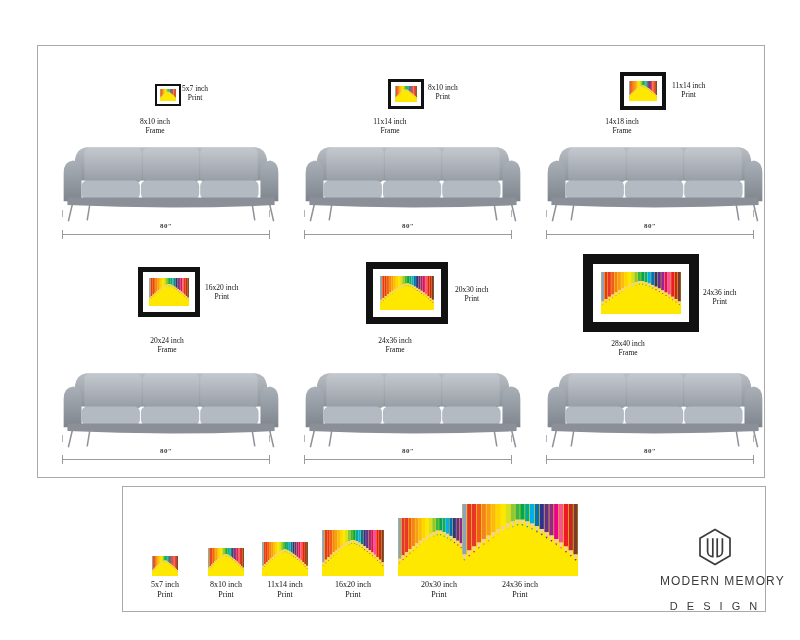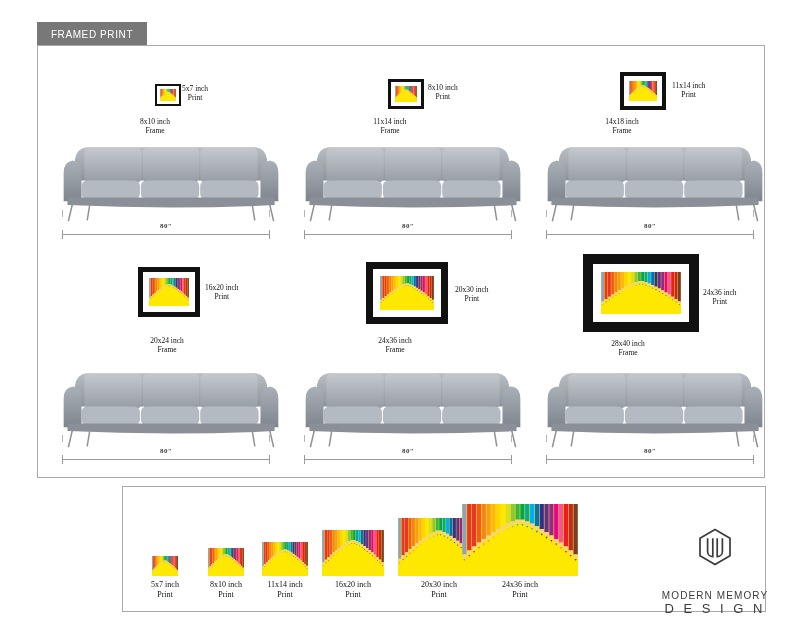--- a/index.html
+++ b/index.html
@@ -115,43 +115,40 @@
     color: #111;
     margin-top: 4px;
     white-space: nowrap;
   }
 
   
   #logo { position: absolute; left: 660px; top: 528px; width: 110px; text-align: center; }
   #logo .mark { display: block; margin: 0 auto; }
   #logo .name {
     font-family: "Liberation Sans", sans-serif;
-    font-size: 10px;
+    font-size: 12px;
     letter-spacing: 1.1px;
     color: #3b3b3b;
-    margin-top: 20px;
+    margin-top: 4px;
     white-space: nowrap;
   }
   #logo .sub {
     font-family: "Liberation Sans", sans-serif;
-    font-size: 13px;
+    font-size: 11px;
     letter-spacing: 3px;
     color: #3b3b3b;
-    margin-top: 0;
+    margin-top: 12px;
     white-space: nowrap;
   }
 </style>
 </head>
 <body>
 
 <div id="root">
 
-  <div class="tab" id="tab-framed">
-    <span>FRAMED PRINT</span>
-  </div>
   <div class="panel" id="panel-framed"></div>
 
   <div id="framed-cells">
       <div class="frame cell" style="left: 155px; top: 84px; width: 26px; height: 22px; background: rgb(17, 17, 17);">
         <div class="mat" style="margin: 2px; width: 22px; height: 18px;">
           <div class="art" style="width: 16px; height: 12px; background: rgb(255, 232, 0);">
             <svg width="16" height="12" viewBox="0 0 24 100" preserveAspectRatio="none" style="display: block;">
               <rect x="0.06" y="0" width="0.88" height="70.09652405493728" fill="#8fa3b8"></rect>
               <polygon points="0.06,70.09652405493728 0.94,70.09652405493728 0.5,79.09652405493728" fill="#f2cfa6"></polygon>
               <polygon points="0.28,76.49652405493728 0.72,76.49652405493728 0.5,79.09652405493728" fill="#8fa3b8"></polygon>

